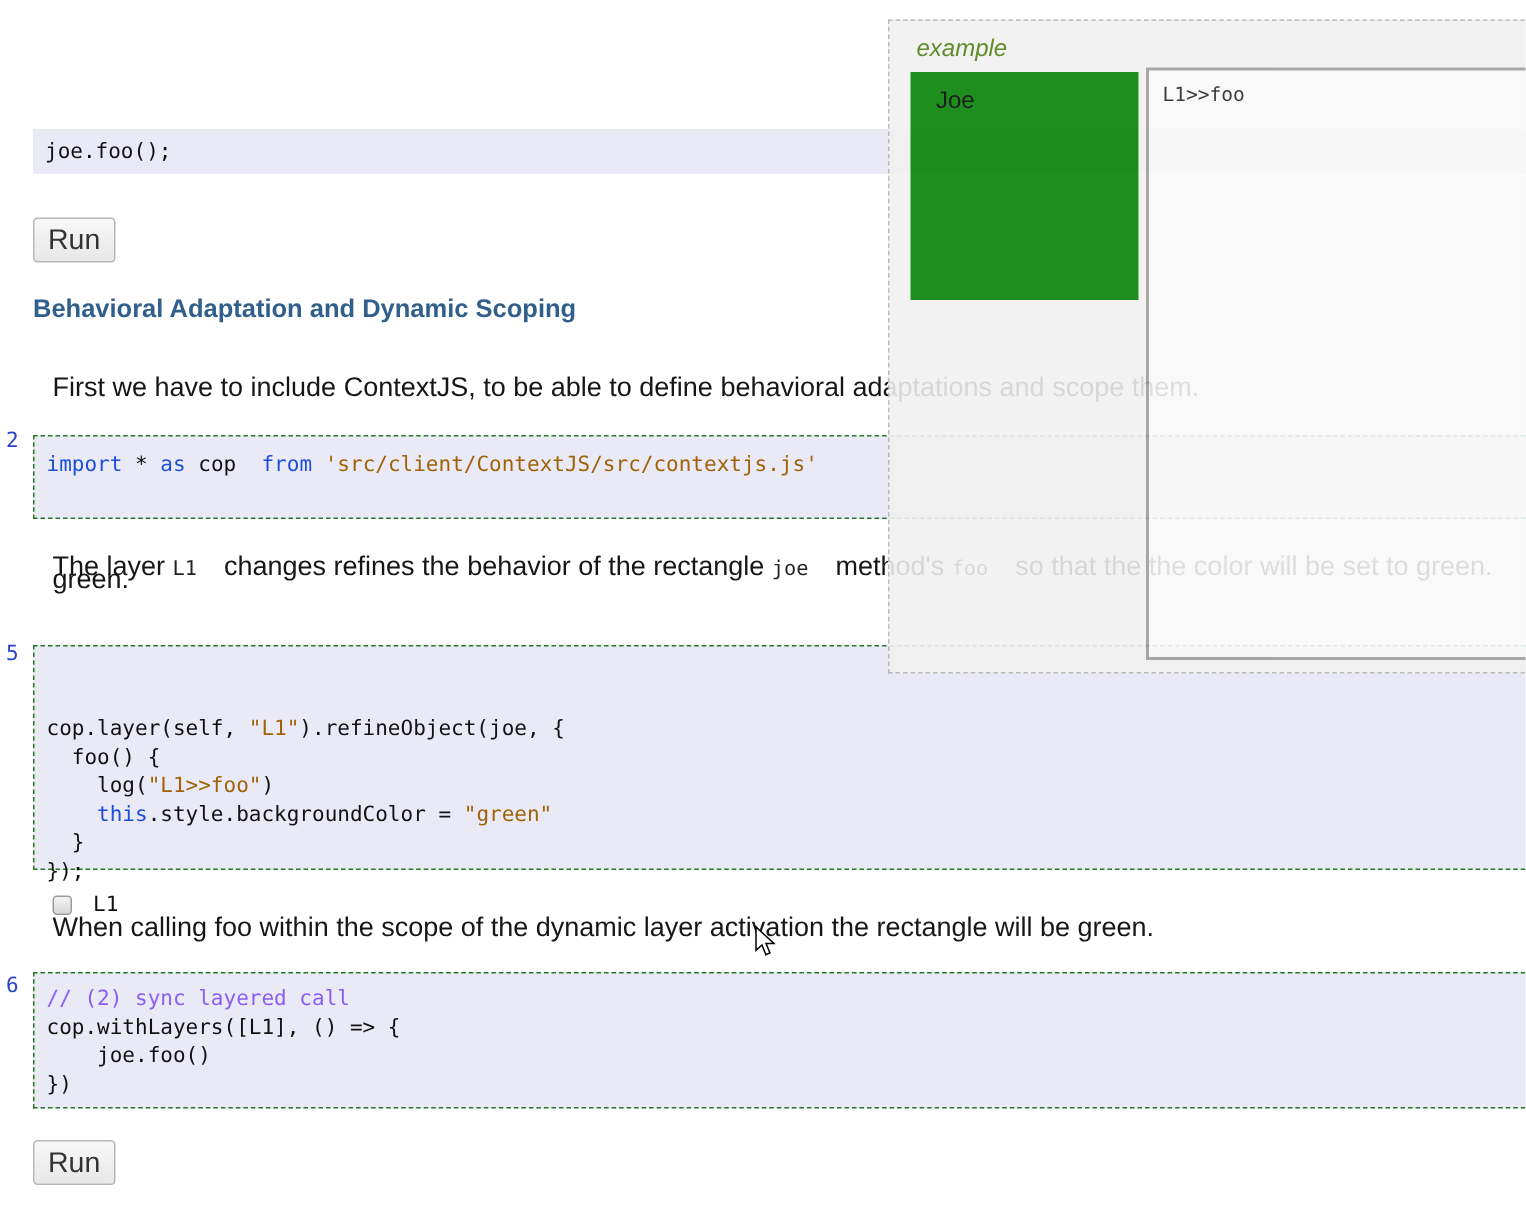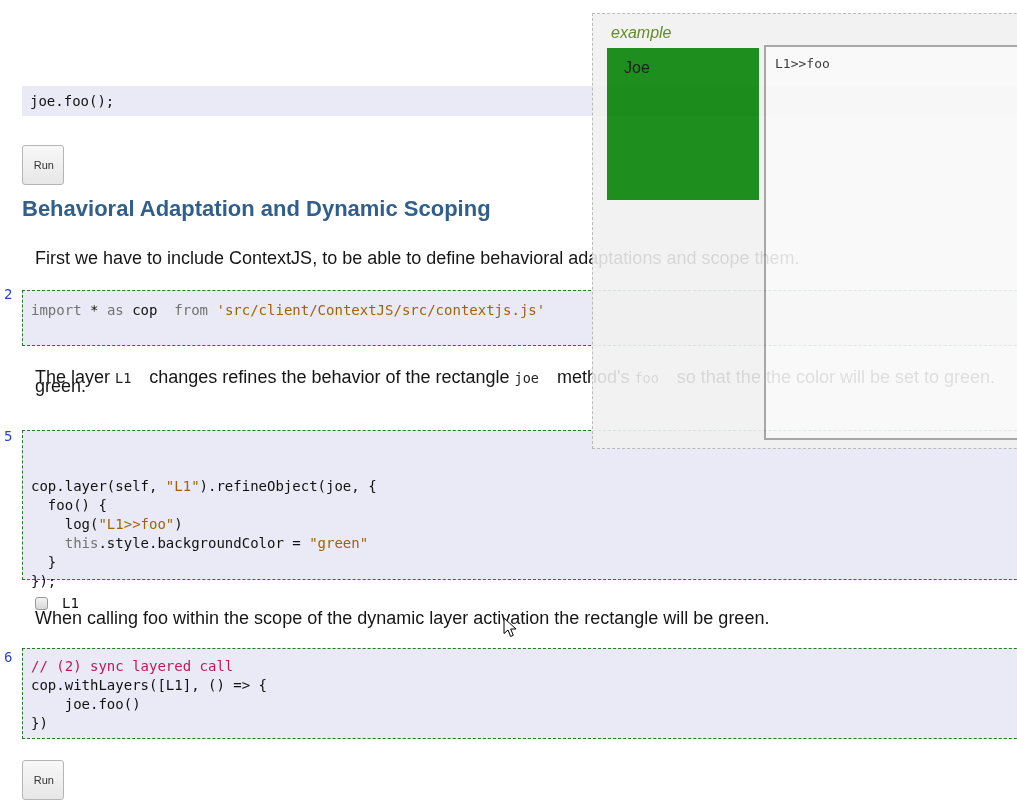--- a/index.html
+++ b/index.html
@@ -13,41 +13,41 @@
     background:#e9eaf6; color:#111;
     font-family:"DejaVu Sans Mono", monospace; font-size:14px; line-height:19px;
     white-space:pre;
   }
   .bordered { border:1px dashed #267826; }
   #cell-1 { top:86px;  height:30px; padding:7px 8px; line-height:16px; }
   #cell-2 { top:290px; height:56px; padding:10px 8px; }
   #cell-5 { top:430px; height:150px; padding:8px 8px; }
   #cell-6 { top:648px; height:91px;  padding:8px 8px; }
   .code-line { white-space:pre; }
-  .k { color:#737373; }   
+  .k { color:#1d4ed8; }   
   .s { color:#a16207; }   
-  .c { color:#be185d; }   
+  .c { color:#8b5cf6; }   
   .p { color:#111111; }   
   .gutter-num {
     position:absolute; left:4px; width:16px;
     font-family:"DejaVu Sans Mono", monospace; font-size:14px; color:#2b44c8;
   }
   #num-2 { top:286px; } #num-5 { top:428px; } #num-6 { top:649px; }
 
   .run-btn {
-    position:absolute; left:22px; min-width:42px; height:40px; box-sizing:border-box;
+    position:absolute; left:22px; min-width:42px; height:30px; box-sizing:border-box;
     background:linear-gradient(#f8f8f8,#e7e7e7); border:1px solid #b5b5b5; border-radius:3px;
-    font-family:"Liberation Sans", sans-serif; font-size:11px; color:#333;
+    font-family:"Liberation Sans", sans-serif; font-size:19px; color:#333;
     text-align:right; line-height:27px; padding:0 9px; cursor:pointer;
   }
   #run-top { top:145px; } #run-bottom { top:760px; }
 
   #heading {
     position:absolute; left:22px; top:196px; margin:0;
-    font-size:22px; font-weight:bold; color:#315f8c;
+    font-size:17px; font-weight:bold; color:#315f8c;
   }
   .para {
     position:absolute; left:22px; font-size:18px; color:#161616; white-space:nowrap;
   }
   #p1 { top:248px; } #p2-line1 { top:367px; } #p2-line2 { top:376px; } #p3 { top:608px; }
   .t  { font-family:"Liberation Sans", sans-serif;margin-left:13px; }
   .ic { font-family:"DejaVu Sans Mono", monospace; font-size:13.5px; color:#222; }
 
   .checkbox-row { margin-top:4px; display:flex; align-items:center; height:16px; }
   .checkbox {

